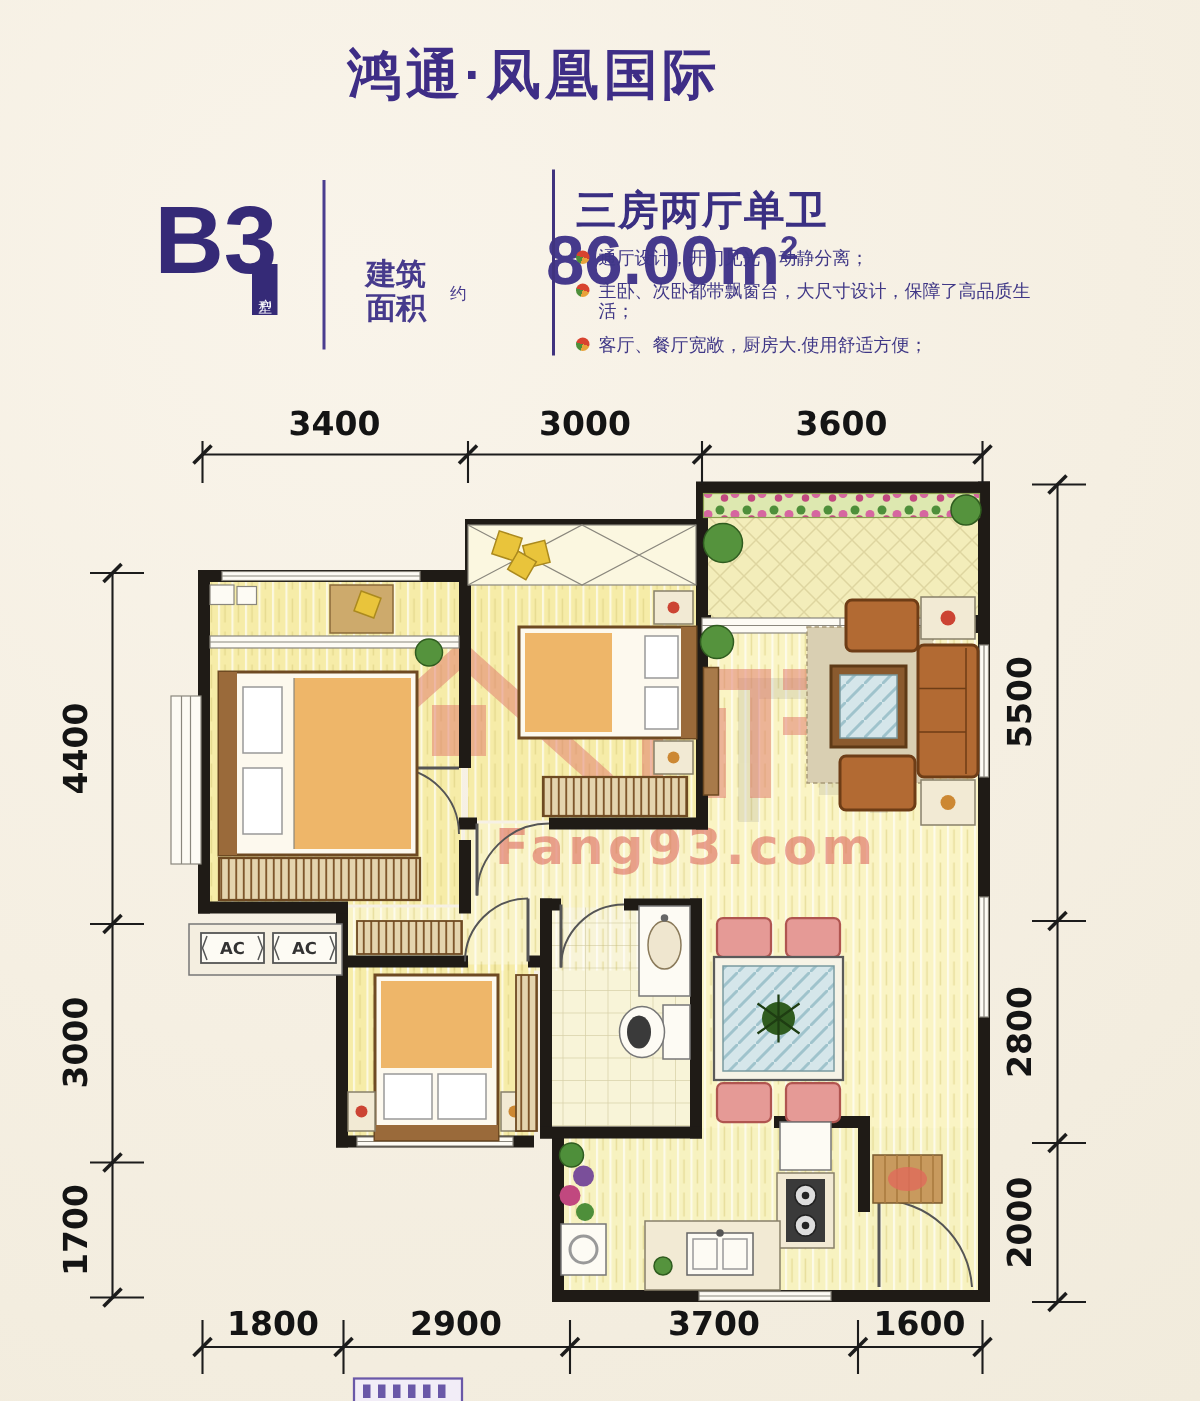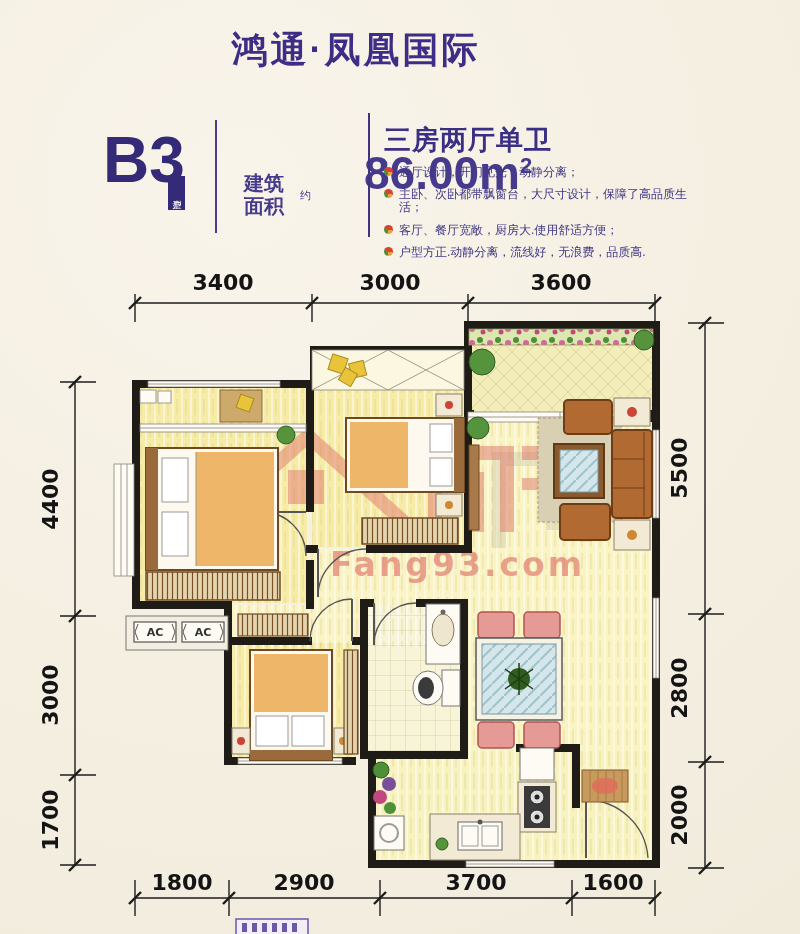--- a/index.html
+++ b/index.html
@@ -72,24 +72,20 @@
           <span>通厅设计，开门见光，动静分离；</span>
         </li>
       <li>
           <span class="bdot"></span>
           <span>主卧、次卧都带飘窗台，大尺寸设计，保障了高品质生活；</span>
         </li>
       <li>
           <span class="bdot"></span>
           <span>客厅、餐厅宽敞，厨房大.使用舒适方便；</span>
         </li>
-      <li>
-          <span class="bdot"></span>
-          <span>户型方正.动静分离，流线好，无浪费，品质高.</span>
-        </li>
     </ul>
   </div>
 
   <svg id="plan" width="800" height="934" viewBox="0 0 800 934">
     <defs>
       <pattern id="streak" width="9" height="22" patternUnits="userSpaceOnUse">
         <rect width="9" height="22" fill="none"></rect>
         <line x1="2" y1="0" x2="2" y2="22" stroke="#ffffff" stroke-opacity=".65" stroke-width="1.4"></line>
         <line x1="6" y1="3" x2="6" y2="19" stroke="#d8cc7c" stroke-opacity=".55" stroke-width="1"></line>
       </pattern>

